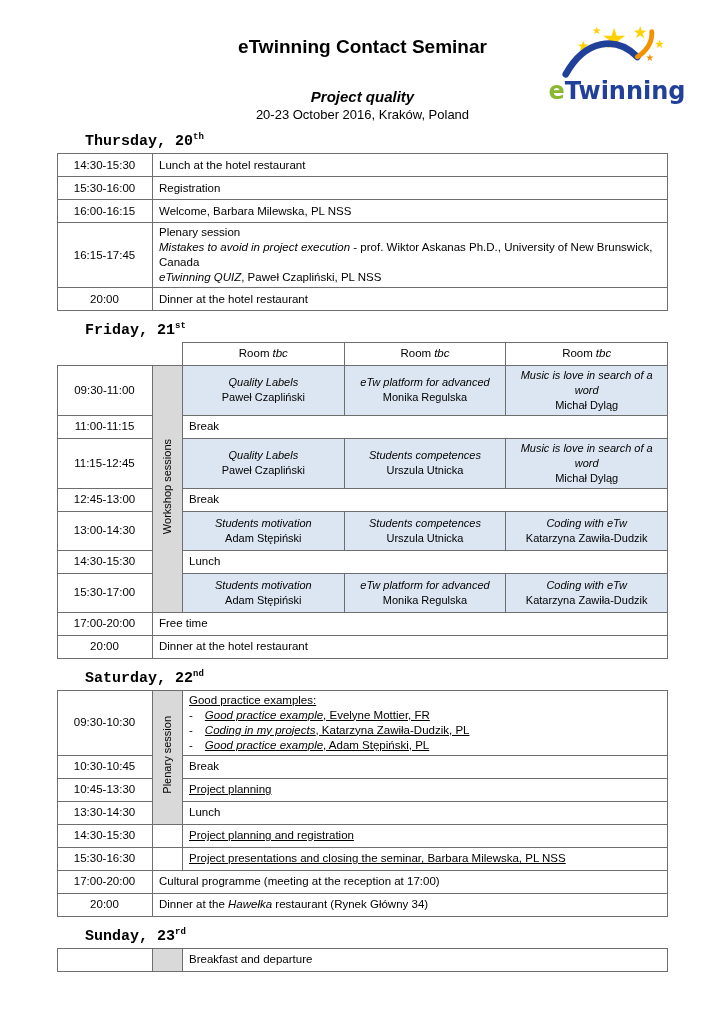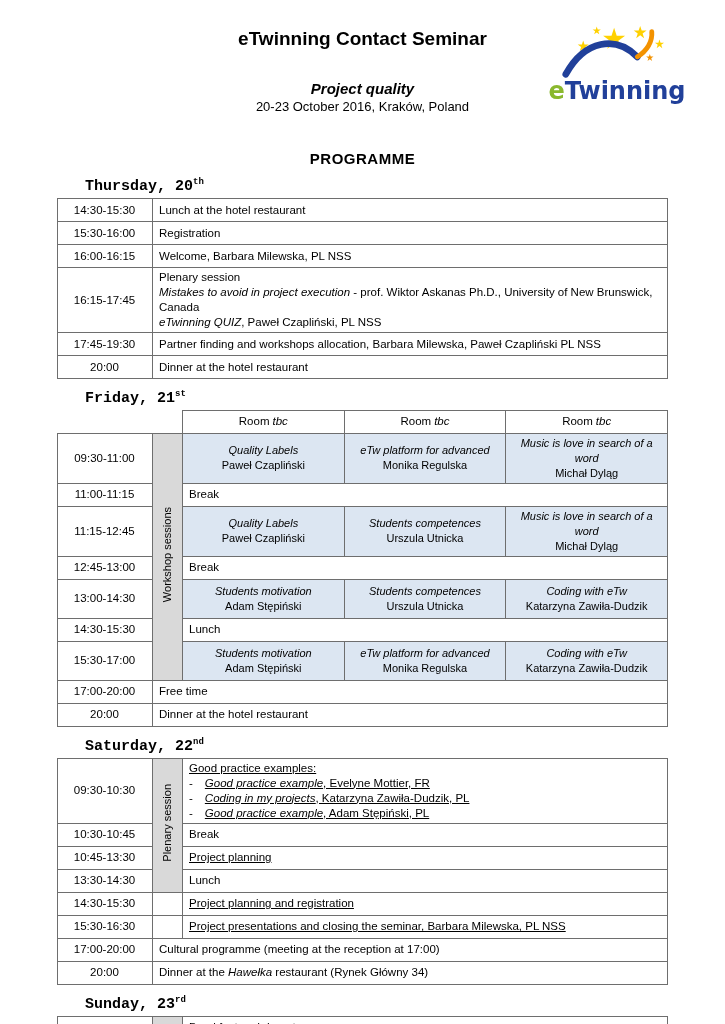--- a/index.html
+++ b/index.html
@@ -1,20 +1,20 @@
 <!DOCTYPE html>
 <html><head>
 <meta charset="utf-8">
 <style>
   html,body{margin:0;padding:0;background:#fff;}
   .page{width:725px;height:1024px;overflow:hidden;position:relative;background:#fff;
         font-family:"Liberation Sans",sans-serif;color:#000;}
 
   
-  .doc-header{padding-top:28px;text-align:center;}
+  .doc-header{padding-top:36px;text-align:center;}
   .title{font-size:19px;font-weight:700;margin:0;}
   .subtitle{font-size:15px;font-weight:700;font-style:italic;margin:30px 0 2px 0;}
   .dateline{font-size:13px;}
   .programme{font-size:15px;font-weight:700;margin-top:36px;letter-spacing:.5px;}
 
   
   .logo{position:absolute;top:24px;right:28px;width:160px;text-align:center;}
   .logo-svg{width:150px;height:56px;display:block;margin:0 auto;}
   .logo-word{font-size:24px;font-weight:700;line-height:22px;font-family:"DejaVu Sans",sans-serif;text-align:center;}
   .logo-e{color:#8ab82e;}
@@ -67,21 +67,20 @@
       <path d="M22,52 C42,16 74,12 96,34" fill="none" stroke-width="7" stroke-linecap="round" stroke="#21409a"></path>
       <path d="M96,34 C106,28 112,18 111,8" fill="none" stroke-width="5" stroke-linecap="round" stroke="#f39200"></path>
     </svg>
     <div class="logo-word"><span class="logo-e">e</span><span class="logo-rest">Twinning</span></div>
   </div>
 
   <div class="doc-header">
     <h1 class="title">eTwinning Contact Seminar</h1>
     <div class="subtitle">Project quality</div>
     <div class="dateline">20-23 October 2016, Kraków, Poland</div>
-    <div class="programme">PROGRAMME</div>
   </div>
 
   <div class="content">
 
     <div class="day-heading"><span>Thursday, 20</span><sup>th</sup></div>
     <table>
       <colgroup>
           <col class="c-time">
           <col>
         </colgroup>
@@ -98,24 +97,20 @@
           <td class="time">16:00-16:15</td>
           <td>Welcome, Barbara Milewska, PL NSS</td>
         </tr>
         <tr>
           <td class="time">16:15-17:45</td>
           <td>
             <div class="line">Plenary session</div>
             <div class="line"><i>Mistakes to avoid in project execution</i><span> - prof. Wiktor Askanas Ph.D., University of New Brunswick, Canada</span></div>
             <div class="line"><i>eTwinning QUIZ</i><span>, Paweł Czapliński, PL NSS</span></div>
           </td>
-        </tr>
-        <tr>
-          <td class="time">17:45-19:30</td>
-          <td>Partner finding and workshops allocation, Barbara Milewska, Paweł Czapliński PL NSS</td>
         </tr>
         <tr>
           <td class="time">20:00</td>
           <td>Dinner at the hotel restaurant</td>
         </tr>
       </tbody>
     </table>
 
     <div class="day-heading"><span>Friday, 21</span><sup>st</sup></div>
     <table>

